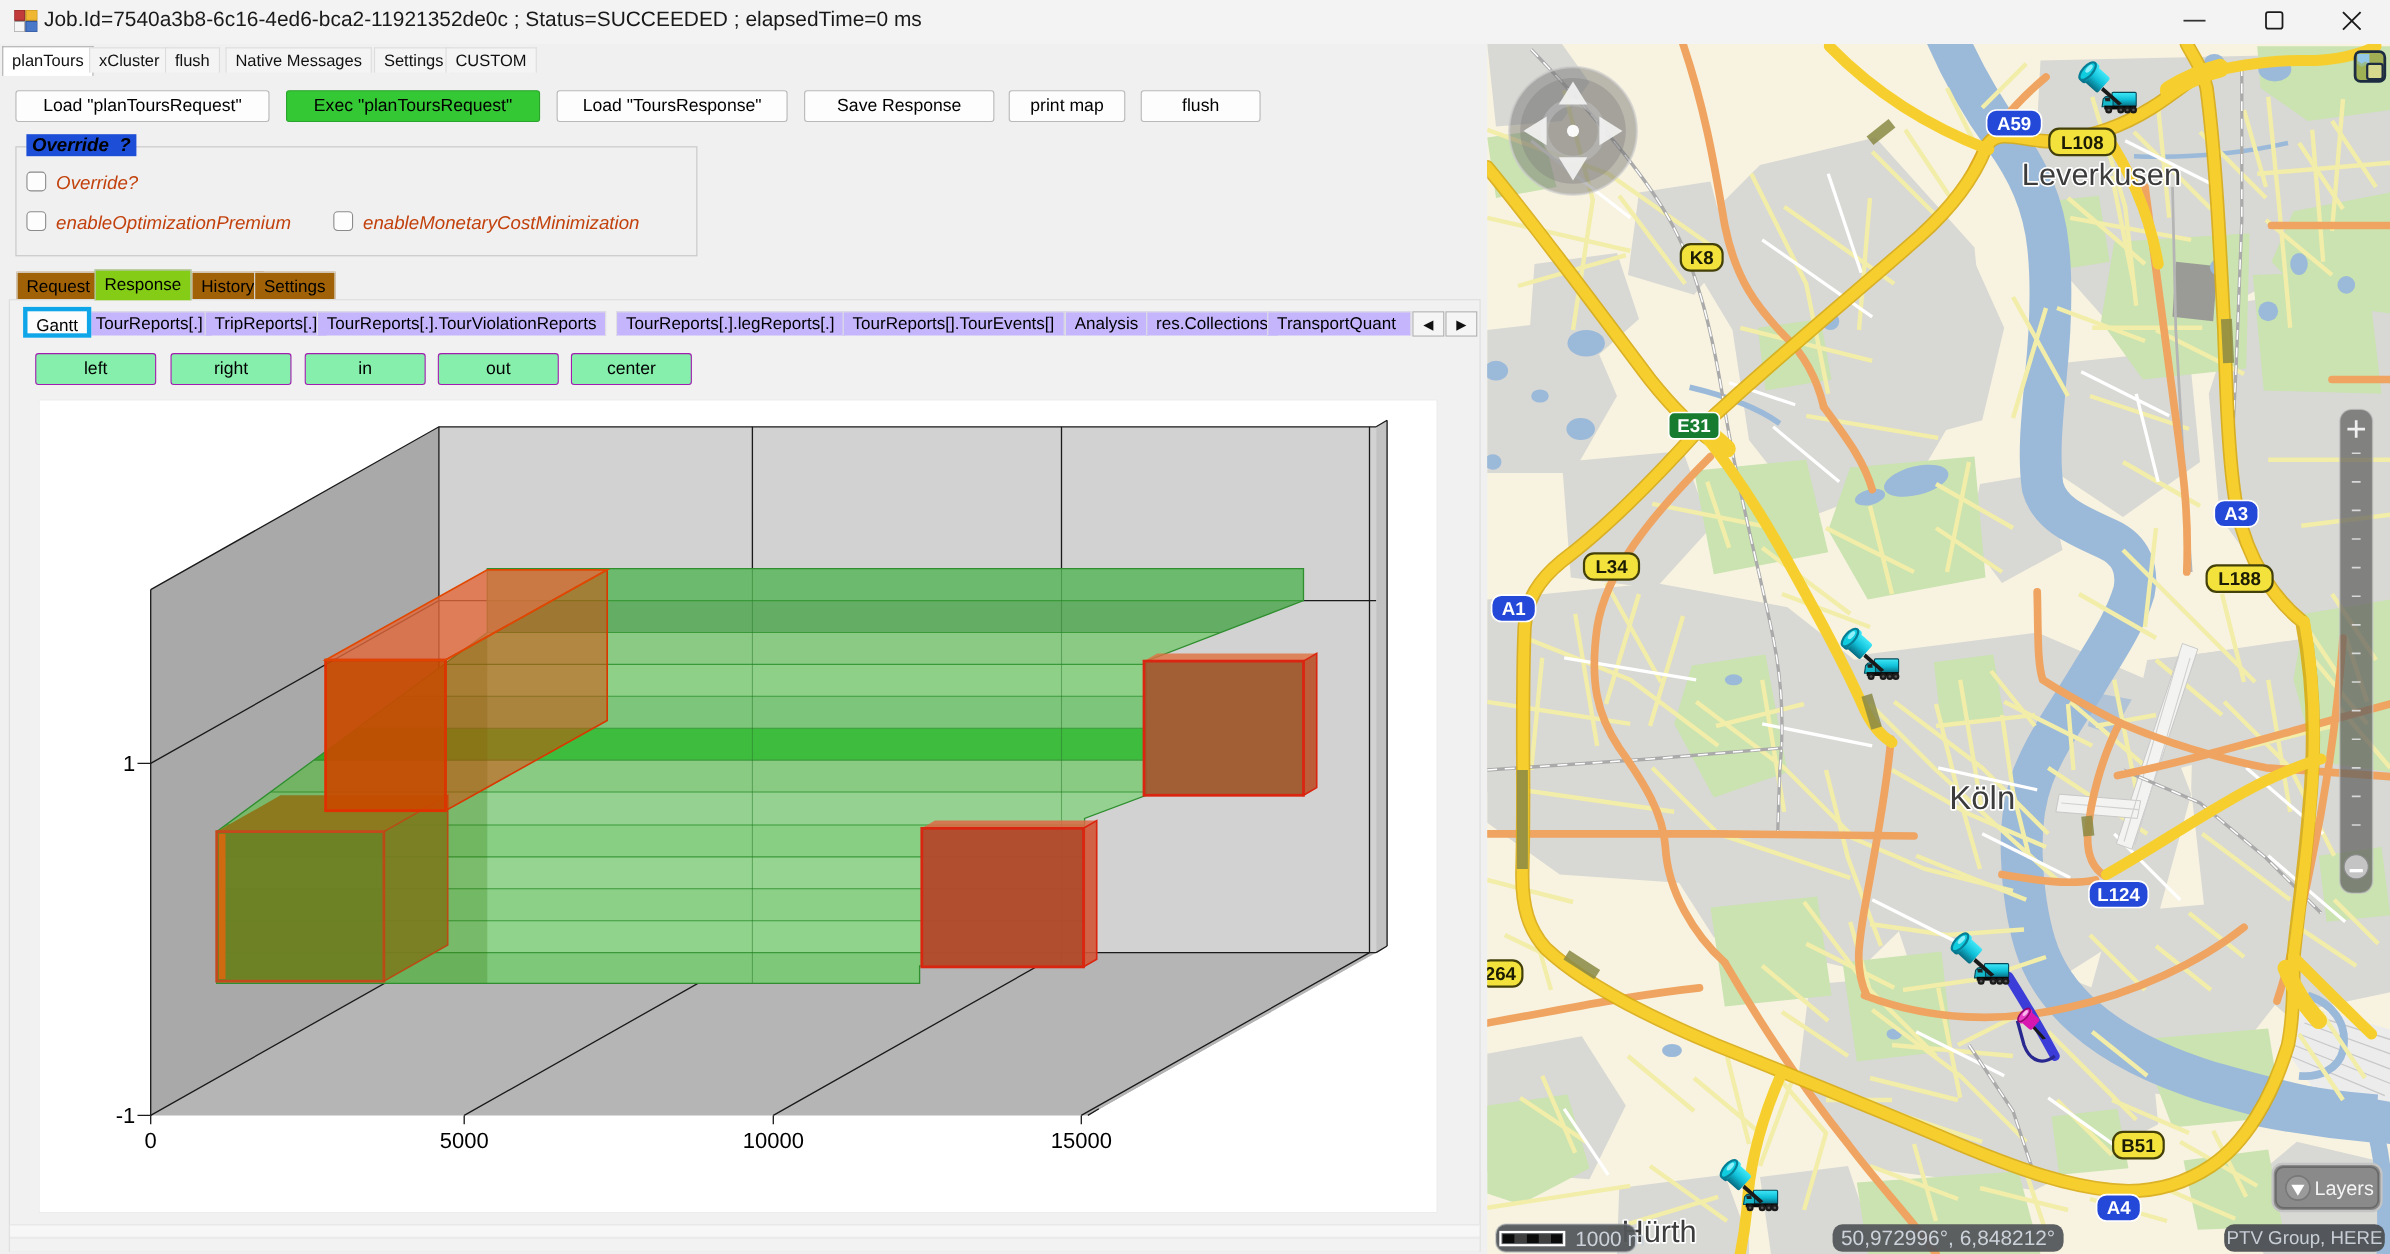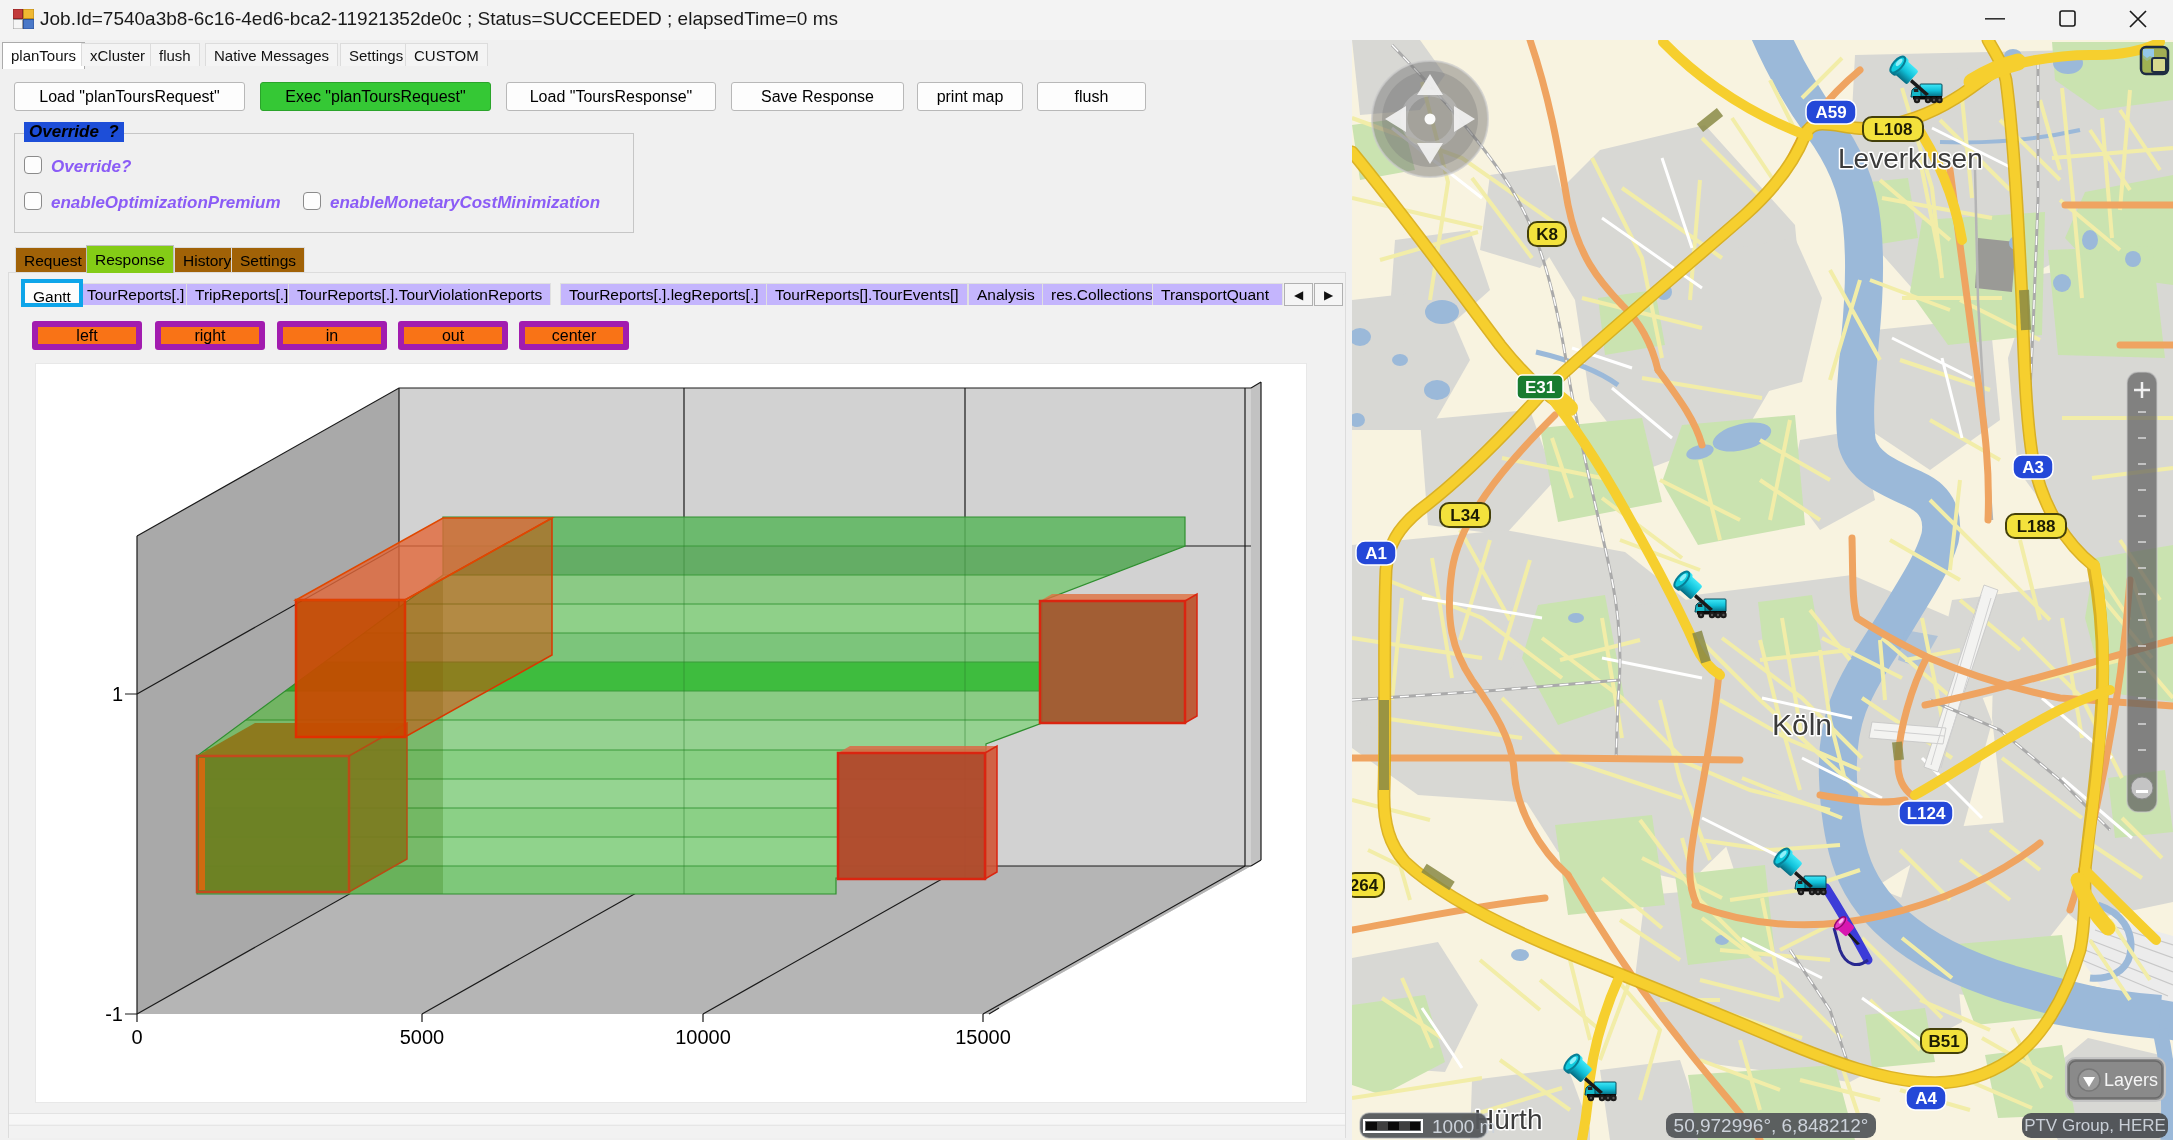--- a/index.html
+++ b/index.html
@@ -8,28 +8,28 @@
 #title-txt{left:40px;top:8px;font-size:19px;color:#191919;white-space:nowrap}
 .wbtn{top:0;width:66px;height:38px;text-align:center}
 #menubar{left:0;top:40px;width:1352px;height:29px;background:#f0f0f0}
 .mtab{position:absolute;top:43px;height:23px;line-height:23px;padding:0 8px;font-size:15px;color:#111;background:#f4f4f4;border:1px solid #dcdcdc;border-bottom:none}
 .mtab.sel{background:#fff;border:1px solid #ababab;top:42px;height:27px;line-height:25px;border-bottom:none}
 .btnrow button{position:absolute;top:82px;height:29px;background:#fdfdfd;border:1px solid #b8b8b8;border-radius:3px;font-family:"Liberation Sans",sans-serif;font-size:16px;color:#000}
 #b2{background:#35c835;border-color:#2aa42a}
 #grpbox{left:14px;top:133px;width:620px;height:100px;border:1px solid #c6c6c6}
 #grplbl{left:24px;top:122px;padding:0 5px;background:#1d4ed8;font-size:17px;font-weight:bold;font-style:italic}
 .cb{position:absolute;width:18px;height:18px;background:#fdfdfd;border:1.5px solid #8b8b8b;border-radius:4px}
-.cblbl{position:absolute;font-size:17px;font-weight:bold;font-style:italic;color:#8b5cf6}
+.cblbl{position:absolute;font-size:17px;font-weight:normal;font-style:italic;color:#c2410c}
 .tab1{position:absolute;height:25px;line-height:25px;padding:0 8px;font-size:15.5px;background:#a16207;border:1px solid #dcdcdc;border-bottom:none;color:#000}
 .tab1.sel{background:#84cc16;border:1px solid #c0c0c0;border-bottom:none}
 #panel{left:8px;top:272px;width:1338px;height:866px;background:#f1f1f1;border:1px solid #dcdcdc}
 .tab2{position:absolute;height:22px;line-height:22px;padding:0 8px;font-size:15.5px;background:#c4b5fd;border:1px solid #e0e0e0;border-bottom:none;color:#000;white-space:nowrap}
 .tab2.sel{background:#fcfcfc;border:4px solid #0ea5e9}
 .arrbtn{position:absolute;top:283px;width:29px;height:23px;background:#f5f5f5;border:1px solid #b0b0b0;font-size:12px;text-align:center;line-height:22px;color:#111}
-.btn2{position:absolute;top:321px;height:29px;background:#f97316;border:6px solid #a21caf;border-radius:3px;font-family:"Liberation Sans",sans-serif;font-size:16px;color:#000}
+.btn2{position:absolute;top:321px;height:29px;background:#86efac;border:1px solid #a21caf;border-radius:3px;font-family:"Liberation Sans",sans-serif;font-size:16px;color:#000}
 #chartbg{left:35px;top:363px;width:1272px;height:740px;background:#fff;border:1px solid #e8e8e8}
 </style></head>
 <body>
 <div class="abs" id="titlebar"></div>
 <svg class="abs" id="title-ico" viewBox="0 0 22 21">
 <rect x="0" y="0" width="10" height="10" fill="#c23b3b" stroke="#8a2020" stroke-width="1"></rect>
 <rect x="11" y="0" width="11" height="10" fill="#f0b832" stroke="#b78618" stroke-width="1"></rect>
 <rect x="0" y="11" width="10" height="10" fill="#f5f5f5" stroke="#999" stroke-width="1"></rect>
 <rect x="11" y="11" width="11" height="10" fill="#4a78c8" stroke="#2a4f96" stroke-width="1"></rect>
 </svg>

